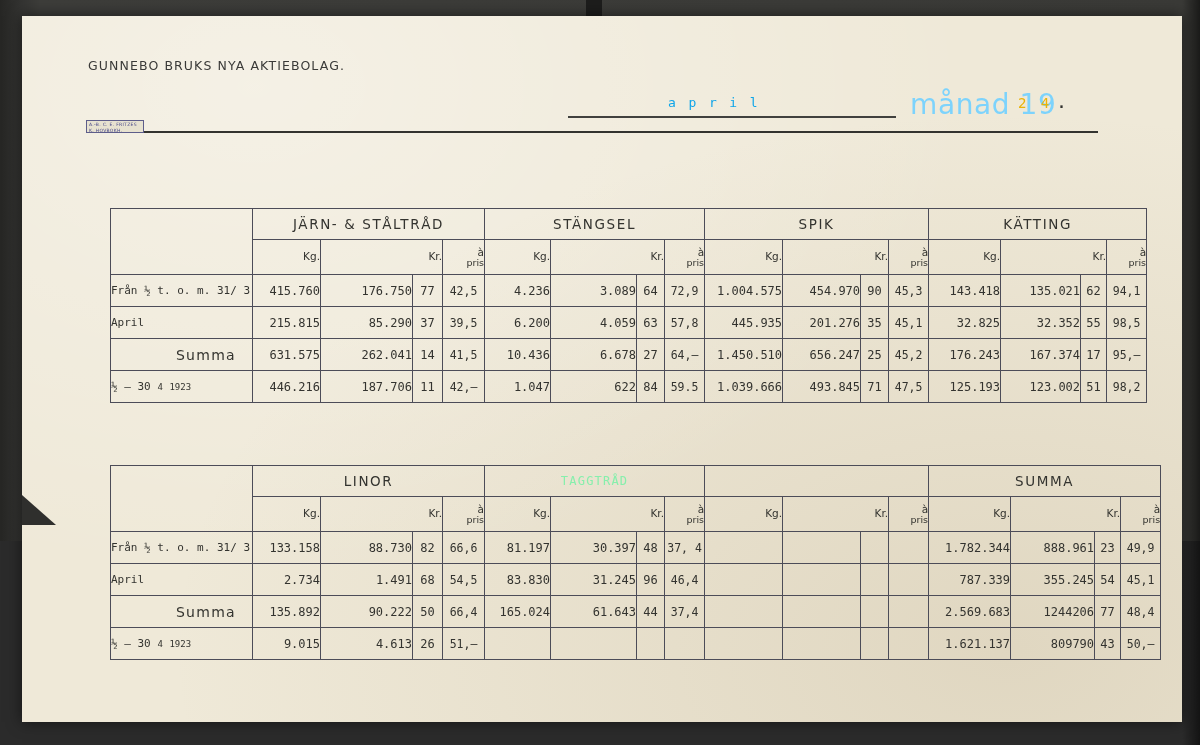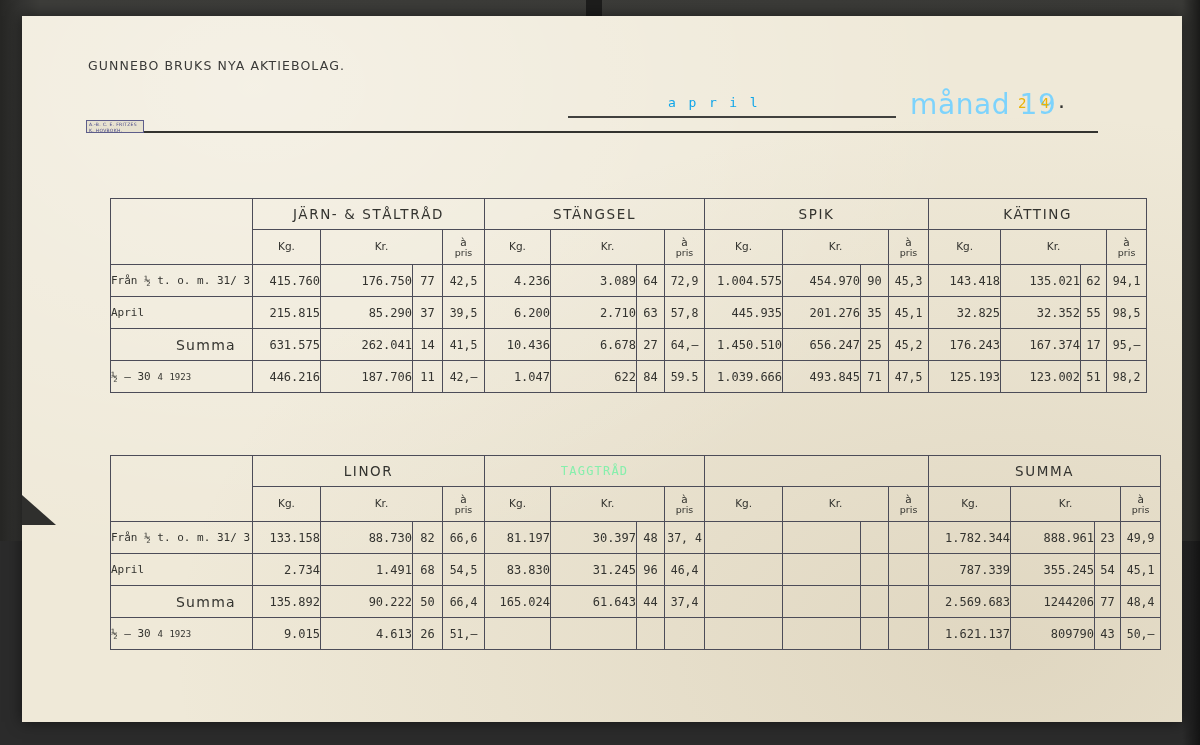--- a/index.html
+++ b/index.html
@@ -175,20 +175,21 @@
     box-sizing: border-box;
     overflow: hidden;
   }
 
   
   table.rep {
     position: absolute;
     border-collapse: collapse;
     table-layout: fixed;
     background: transparent;
+    margin-top: 10px;
   }
   table.rep td, table.rep th {
     border: 1px solid #4c4c58;
     padding: 0;
     font-weight: normal;
     color: #33332f;
     background: transparent;
   }
   .grp-head {
     text-align: center;
@@ -197,21 +198,21 @@
     height: 30px;
     color: #34342f;
   }
   .grp-head.ink {
     color: #86efac;
     font-family: "DejaVu Sans Mono", monospace;
     font-size: 12px;
     letter-spacing: 1.2px;
   }
   .sub-head {
-    text-align: center;
+    text-align: right;
     font-size: 10.5px;
     height: 34px;
     color: #34342f;
     line-height: 1.05;
   }
   .sub-head small {
     display: block;
     font-size: 9.5px;
   }
   .row-label {
@@ -335,21 +336,21 @@
       <td class="num mid">94,1</td>
     </tr>
 
     <tr>
       <td class="row-label">April</td>
       <td class="num">215.815</td>
       <td class="num">85.290</td>
       <td class="num ctr">37</td>
       <td class="num mid">39,5</td>
       <td class="num">6.200</td>
-      <td class="num">2.710</td>
+      <td class="num">4.059</td>
       <td class="num ctr">63</td>
       <td class="num mid">57,8</td>
       <td class="num">445.935</td>
       <td class="num">201.276</td>
       <td class="num ctr">35</td>
       <td class="num mid">45,1</td>
       <td class="num">32.825</td>
       <td class="num">32.352</td>
       <td class="num ctr">55</td>
       <td class="num mid">98,5</td>

